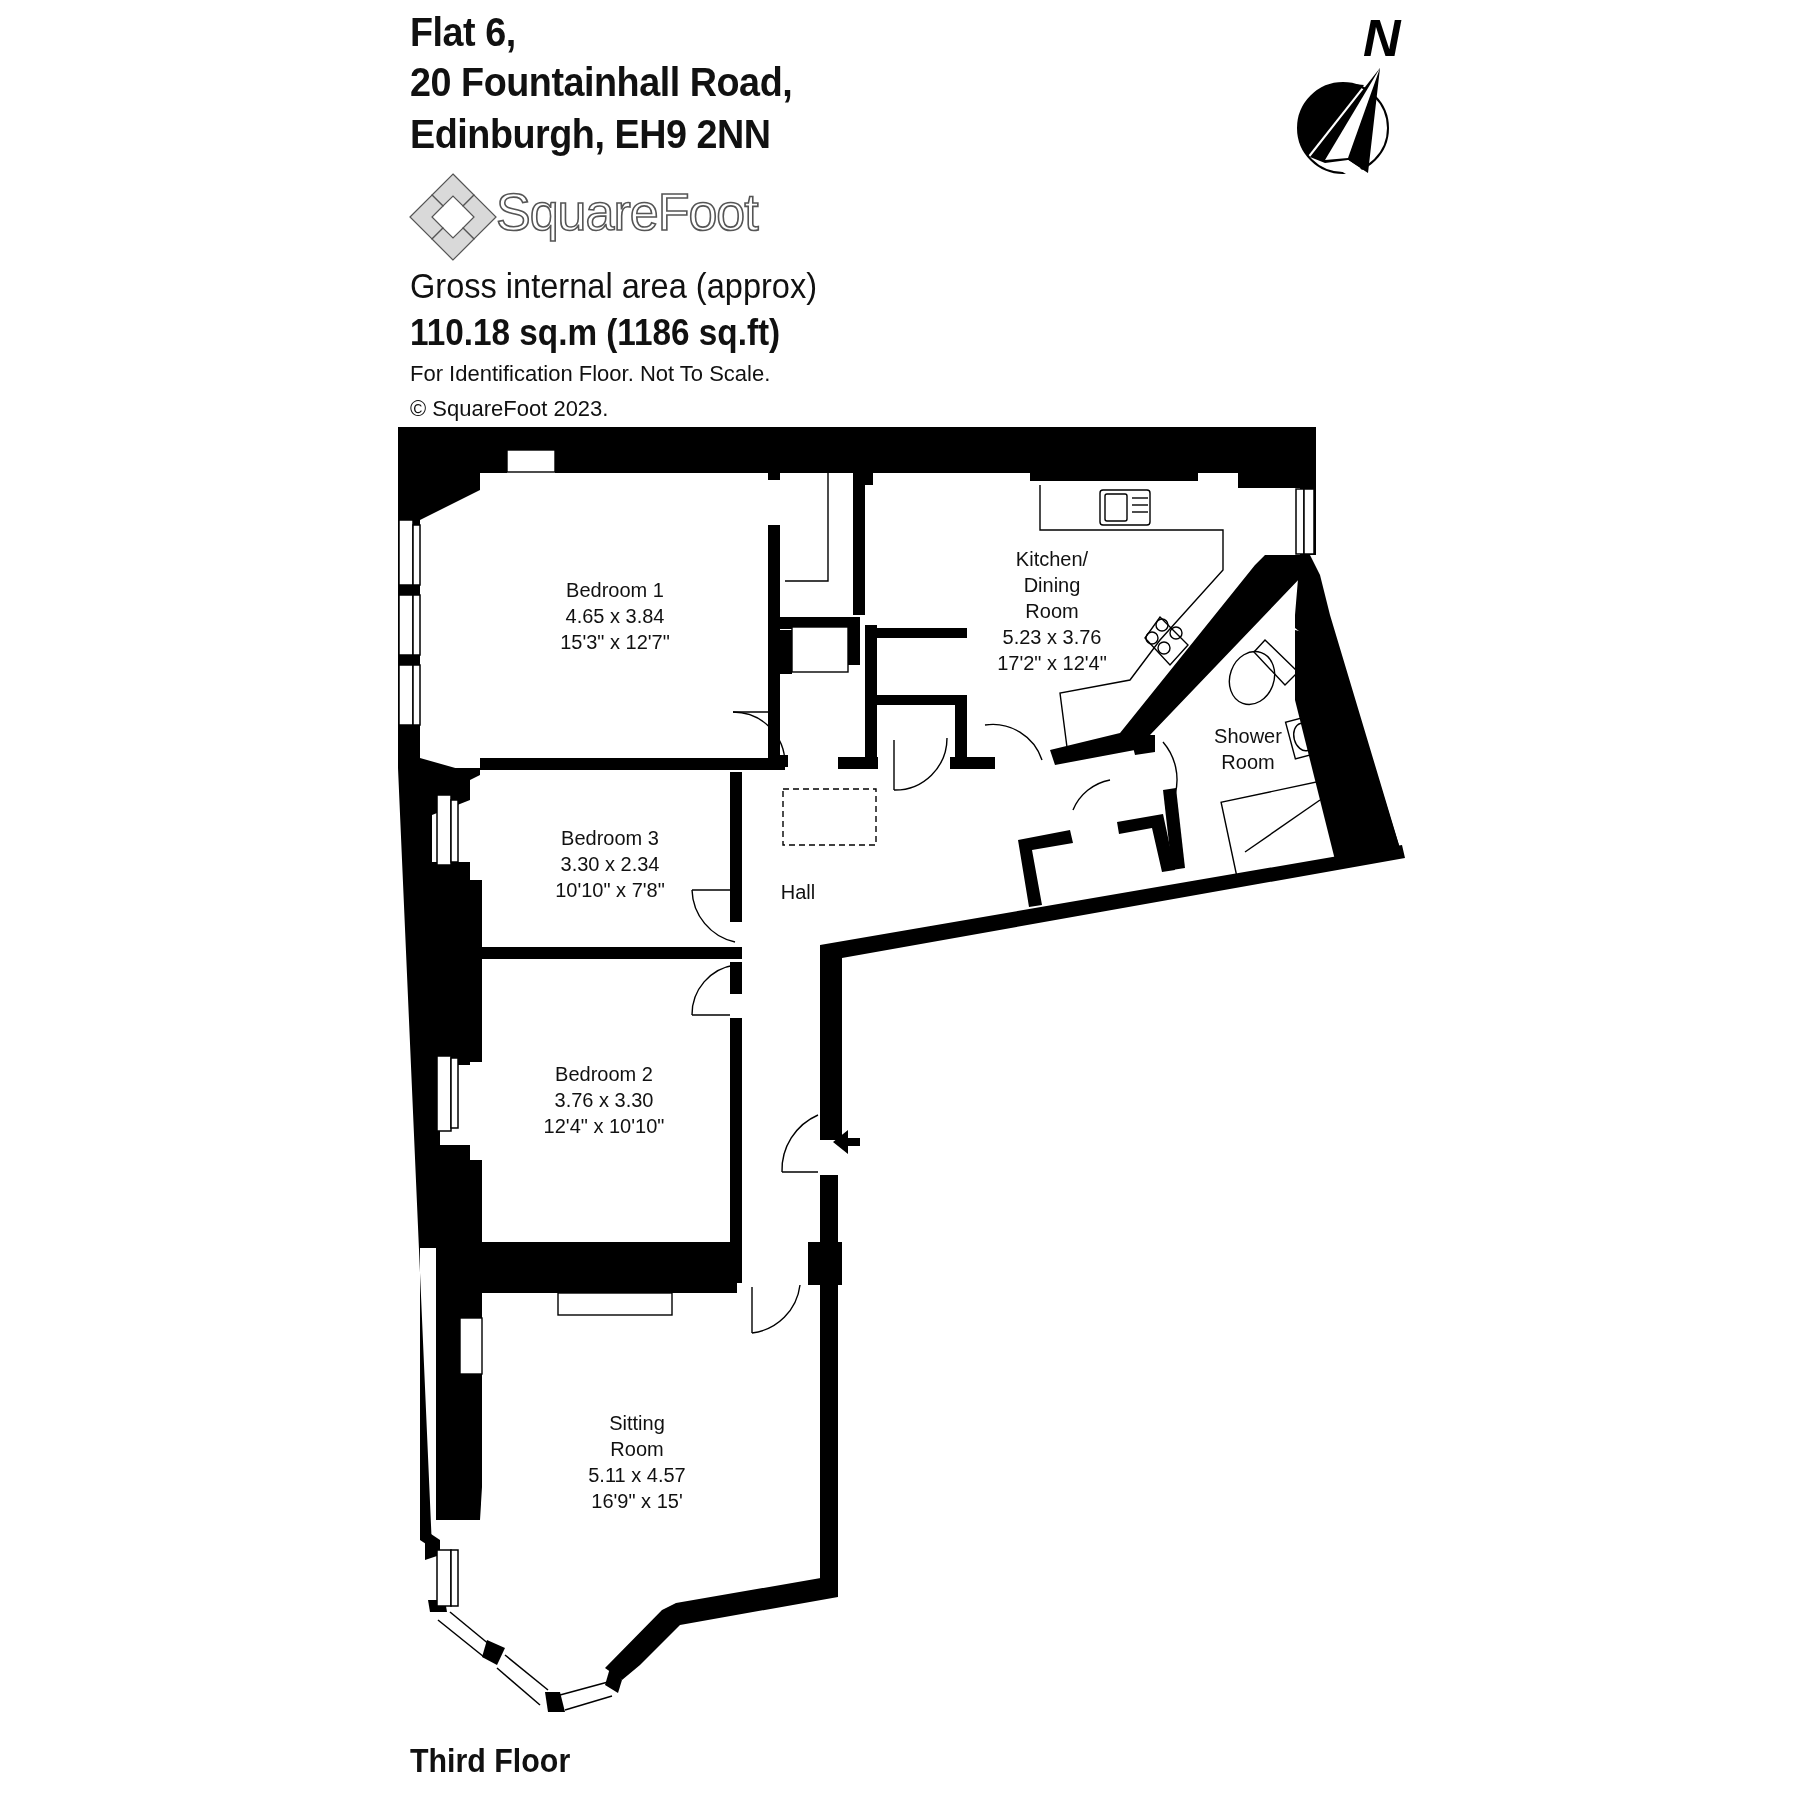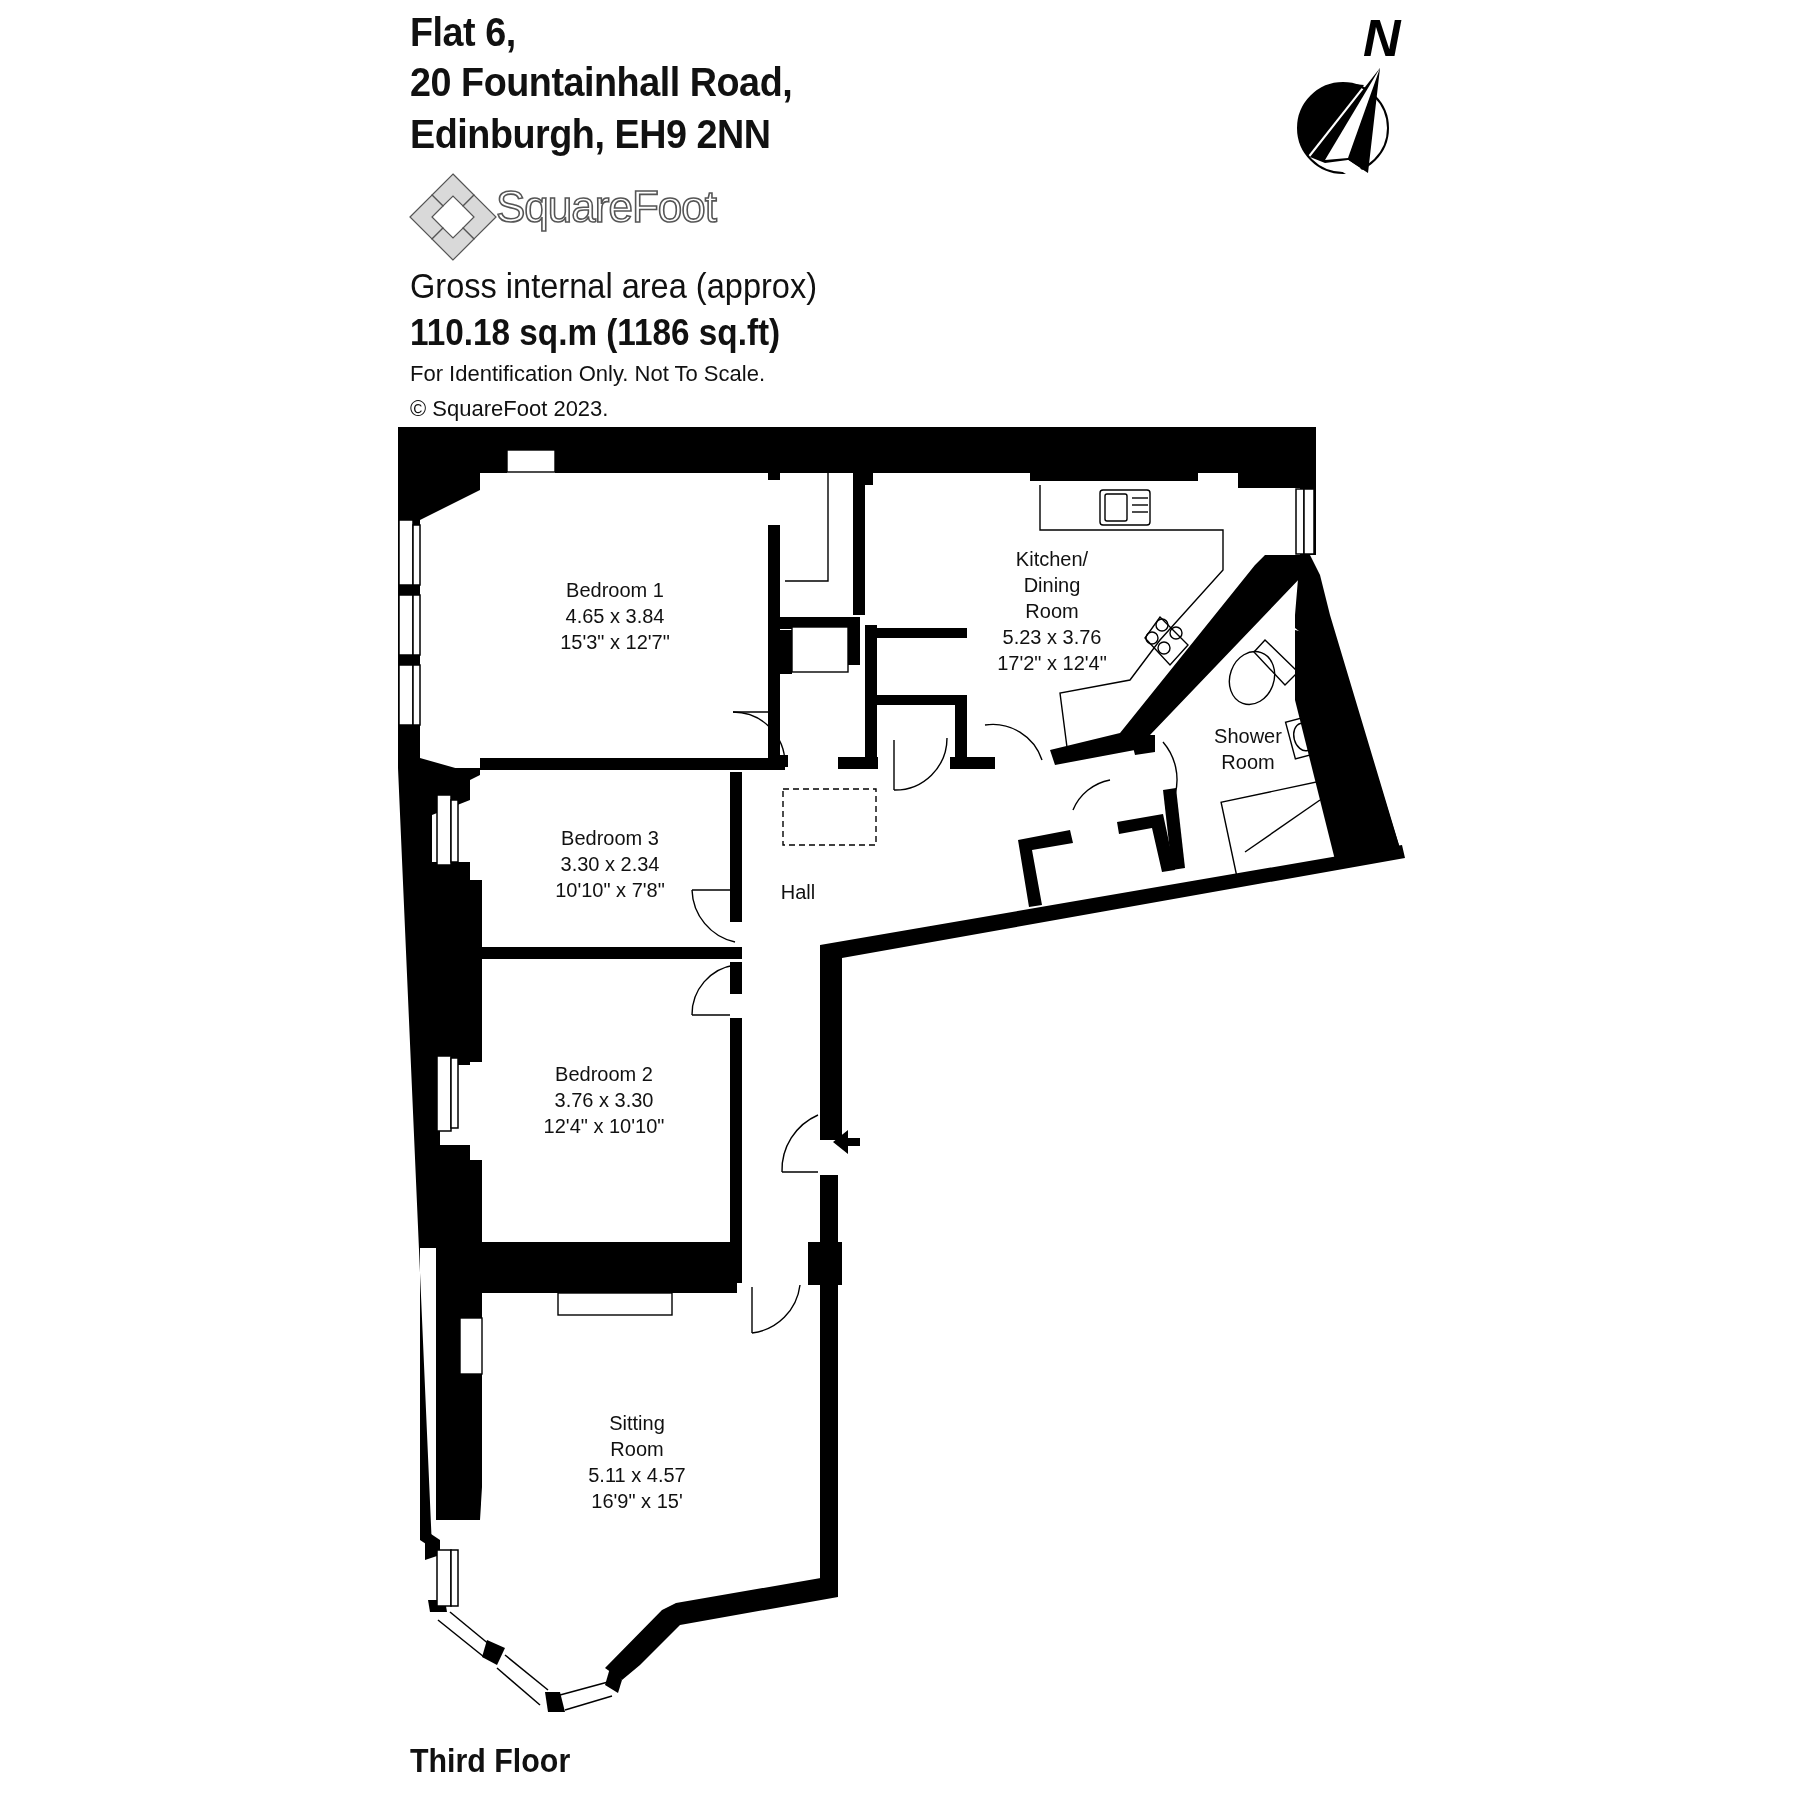--- a/index.html
+++ b/index.html
@@ -6,21 +6,21 @@
   body{width:1800px;height:1800px;position:relative;overflow:hidden;font-family:"Liberation Sans",sans-serif;color:#111;}
   .hdr{position:absolute;left:410px;font-family:"Liberation Sans",sans-serif;}
   .title-line{font-weight:bold;font-size:41px;line-height:52px;letter-spacing:-0.5px;transform:scaleX(0.92);transform-origin:left;}
   #t1{top:6px;} #t2{top:56px;} #t3{top:108px;}
   #area-label{top:266px;font-size:35px;transform:scaleX(0.93);transform-origin:left;}
   #area-value{top:312px;font-size:37px;font-weight:bold;transform:scaleX(0.9);transform-origin:left;}
   #disclaimer{top:361px;font-size:22px;}
   #copyright{top:390px;font-size:22px;margin-top:6px;}
   #floor-label{position:absolute;left:410px;top:1742px;font-size:33px;font-weight:bold;transform:scaleX(0.92);transform-origin:left;}
   #logo{position:absolute;left:408px;top:172px;width:320px;height:90px;}
-  #logo-text{position:absolute;left:88px;top:10px;font-size:44px;color:#fff;-webkit-text-stroke:1.6px #555;letter-spacing:-1px;font-family:"Liberation Sans",sans-serif;}
+  #logo-text{position:absolute;left:88px;top:10px;font-size:52px;color:#fff;-webkit-text-stroke:1.6px #555;letter-spacing:-1px;font-family:"Liberation Sans",sans-serif;}
   #compass{position:absolute;left:1280px;top:0px;width:160px;height:190px;}
   #plan{position:absolute;left:0;top:0;width:1800px;height:1800px;}
   .room-label{font-family:"Liberation Sans",sans-serif;font-size:20px;fill:#111;text-anchor:middle;}
 </style>
 </head>
 <body>
 
 <div class="hdr title-line" id="t1">Flat 6,</div>
 <div class="hdr title-line" id="t2">20 Fountainhall Road,</div>
 <div class="hdr title-line" id="t3">Edinburgh, EH9 2NN</div>
@@ -32,21 +32,21 @@
       <polygon points="2,45 24,23 35,34 24,45 35,56 24,67"></polygon>
       <polygon points="88,45 66,67 55,56 66,45 55,34 66,23"></polygon>
       <polygon points="45,88 24,67 35,56 45,66 55,56 66,67"></polygon>
     </g>
   </svg>
   <span id="logo-text">SquareFoot</span>
 </div>
 
 <div class="hdr" id="area-label">Gross internal area (approx)</div>
 <div class="hdr" id="area-value">110.18 sq.m (1186 sq.ft)</div>
-<div class="hdr" id="disclaimer">For Identification Only. Not To Scale.</div>
+<div class="hdr" id="disclaimer">For Identification Floor. Not To Scale.</div>
 <div class="hdr" id="copyright">© SquareFoot 2023.</div>
 
 <div id="compass">
   <svg width="160" height="190" viewBox="0 0 160 190">
     <text x="83" y="56" font-family="Liberation Sans, sans-serif" font-weight="bold" font-size="52" font-style="italic" fill="#000">N</text>
     <circle cx="63" cy="128" r="45" fill="#fff" stroke="#000" stroke-width="2"></circle>
     <path d="M63,83 A45,45 0 0,0 28,156 L84,85 Z" fill="#000"></path>
     <polygon points="100,68 30,157 45,163 68,160 88,173" fill="#000"></polygon>
     <polygon points="100,68 45,160 68,158" fill="#fff"></polygon>
     <polygon points="68,160 88,174 66,174 56,168" fill="#fff"></polygon>

